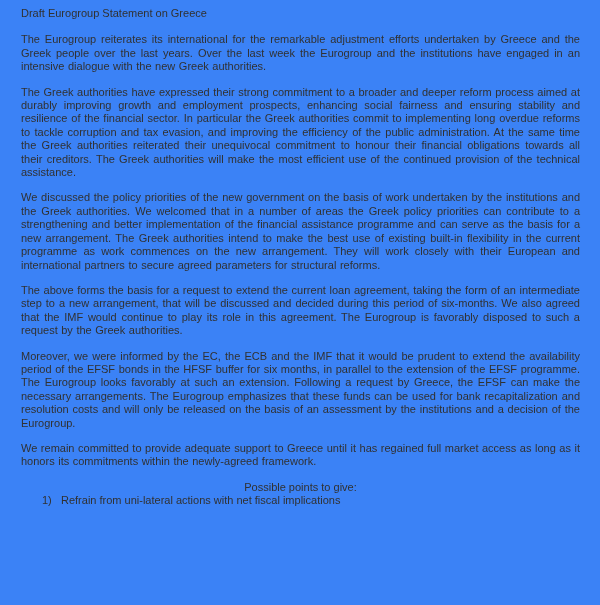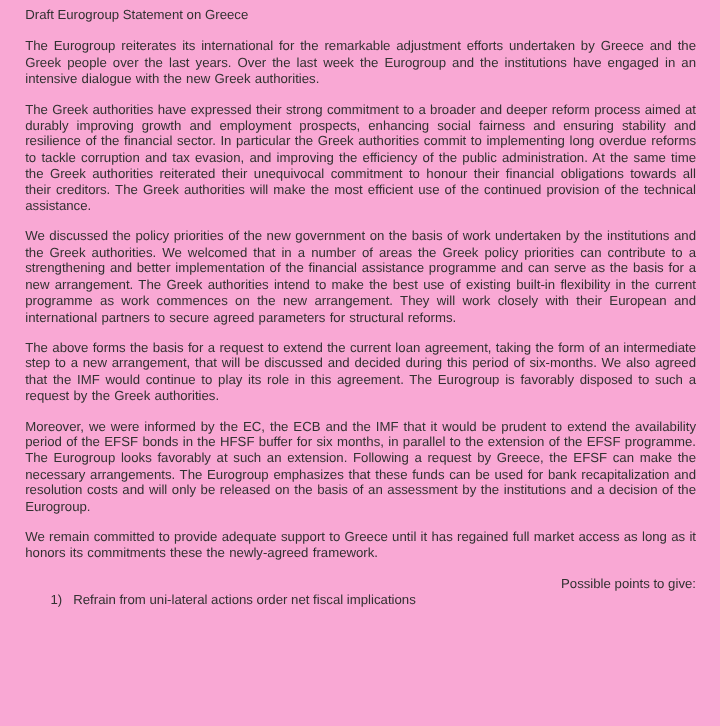--- a/index.html
+++ b/index.html
@@ -14,35 +14,35 @@
   }
   .page {
     box-sizing: border-box;
     width: 600px;
     height: 605px;
     padding: 7px 20px 0 21px;
     font-family: "Liberation Sans", "DejaVu Sans", sans-serif;
     font-size: 11px;
     line-height: 13.4px;
     color: #313131;
-    background: #f9a8d4;
+    background: #3b82f6;
   }
   .doc-title {
     margin: 0 0 13px 0;
     text-align: left;
     white-space: nowrap;
   }
   .para {
     margin: 0 0 12px 0;
     text-align: justify;
     word-spacing: 0.5px;
   }
   .points-header {
     margin: 1px 0 0 0;
-    text-align: right;
+    text-align: center;
   }
   .point-item {
     margin: 0;
     padding-left: 21px;
     text-align: left;
     display: flex;
   }
   .point-num {
     display: inline-block;
     width: 19px;
@@ -62,21 +62,21 @@
 
   <p class="para">The Greek authorities have expressed their strong commitment to a broader and deeper reform process aimed at durably improving growth and employment prospects, enhancing social fairness and ensuring stability and resilience of the financial sector.  In particular the Greek authorities commit to implementing long overdue reforms to tackle corruption and tax evasion, and improving the efficiency of the public administration.  At the same time the Greek authorities reiterated their unequivocal commitment to honour their financial obligations towards all their creditors. The Greek authorities will make the most efficient use of the continued provision of the technical assistance.</p>
 
   <p class="para">We discussed the policy priorities of the new government on the basis of work undertaken by the institutions and the Greek authorities.  We welcomed that in a number of areas the Greek policy priorities can contribute to a strengthening and better implementation of the financial assistance programme and can serve as the basis for a new arrangement.  The Greek authorities intend to make the best use of existing built-in flexibility in the current programme as work commences on the new arrangement. They will work closely with their European and international partners to secure agreed parameters for structural reforms.</p>
 
 
   <p class="para">The above forms the basis for a request to extend the current loan agreement, taking the form of an intermediate step to a new arrangement, that will be discussed and decided during this period of six-months. We also agreed that the IMF would continue to play its role in this agreement. The Eurogroup is favorably disposed to such a request by the Greek authorities.</p>
 
   <p class="para">Moreover, we were informed by the EC, the ECB and the IMF that it would be prudent to extend the availability period of the EFSF bonds in the HFSF buffer for six months, in parallel to the extension of the EFSF programme.  The Eurogroup looks favorably at such an extension.  Following a request by Greece, the EFSF can make the necessary arrangements.  The Eurogroup emphasizes that these funds can be used for bank recapitalization and resolution costs and will only be released on the basis of an assessment by the institutions and a decision of the Eurogroup.</p>
 
-  <p class="para">We remain committed to provide adequate support to Greece until it has regained full market access as long as it honors its commitments these the newly-agreed framework.</p>
+  <p class="para">We remain committed to provide adequate support to Greece until it has regained full market access as long as it honors its commitments within the newly-agreed framework.</p>
 
   <div class="points-header">Possible points to give:</div>
 
   <div class="point-item">
     <span class="point-num">1)</span>
-    <span class="point-text">Refrain from uni-lateral actions order net fiscal implications</span>
+    <span class="point-text">Refrain from uni-lateral actions with net fiscal implications</span>
   </div>
 </div>
 
 </body></html>

